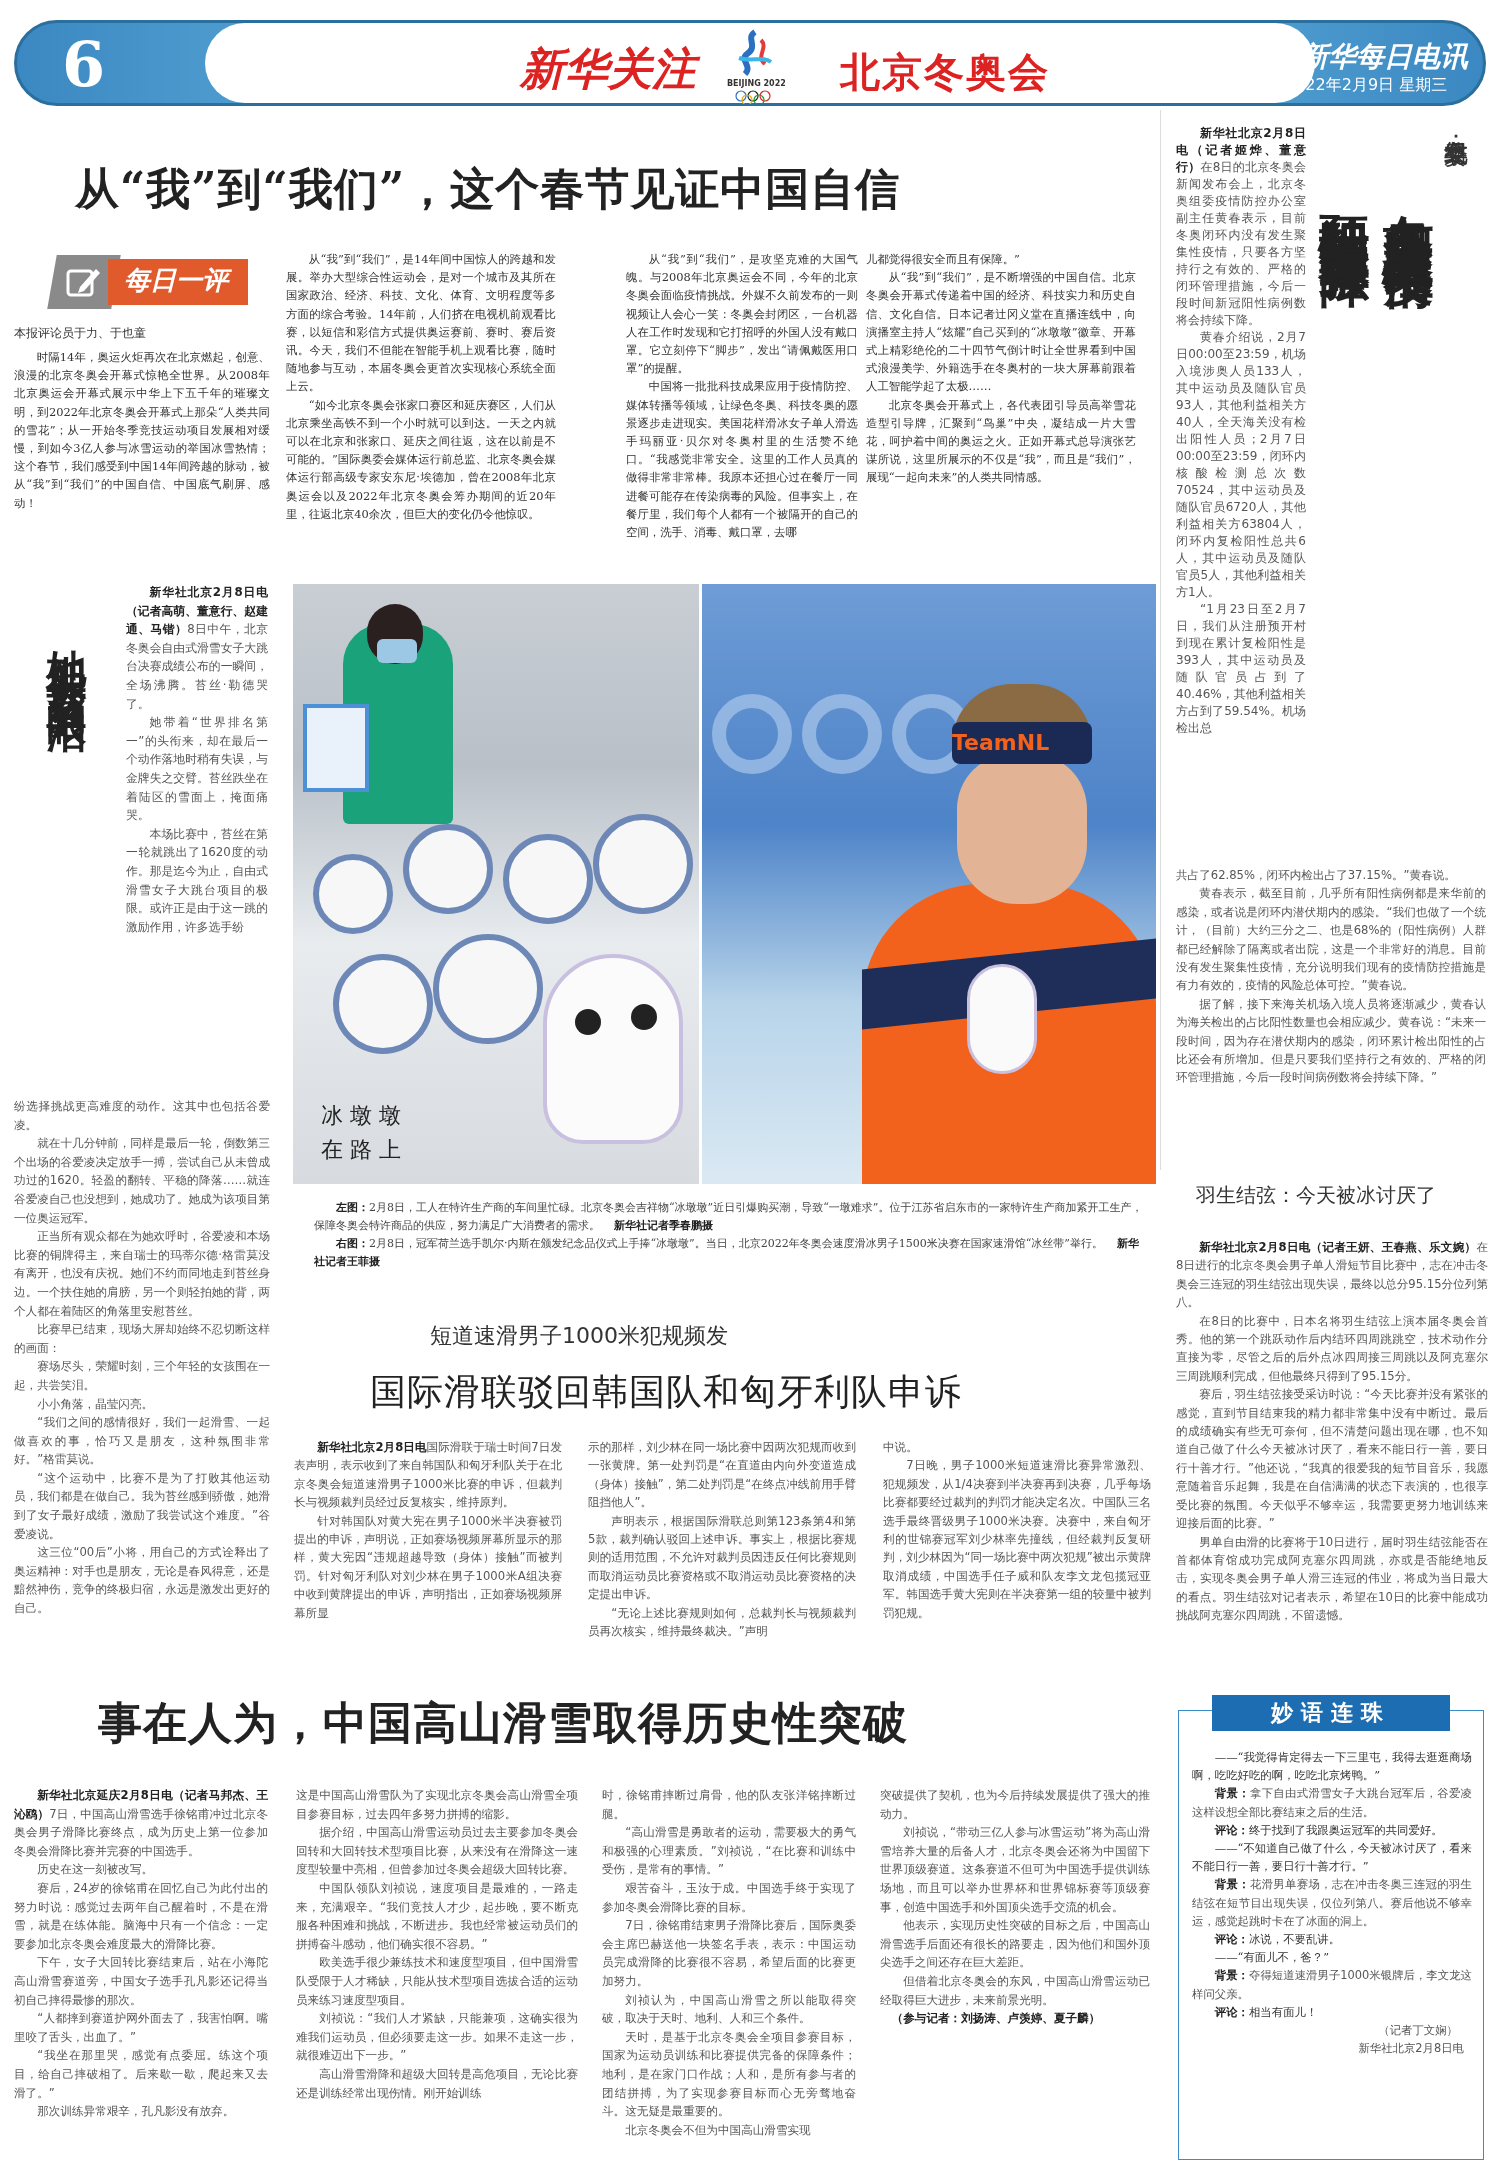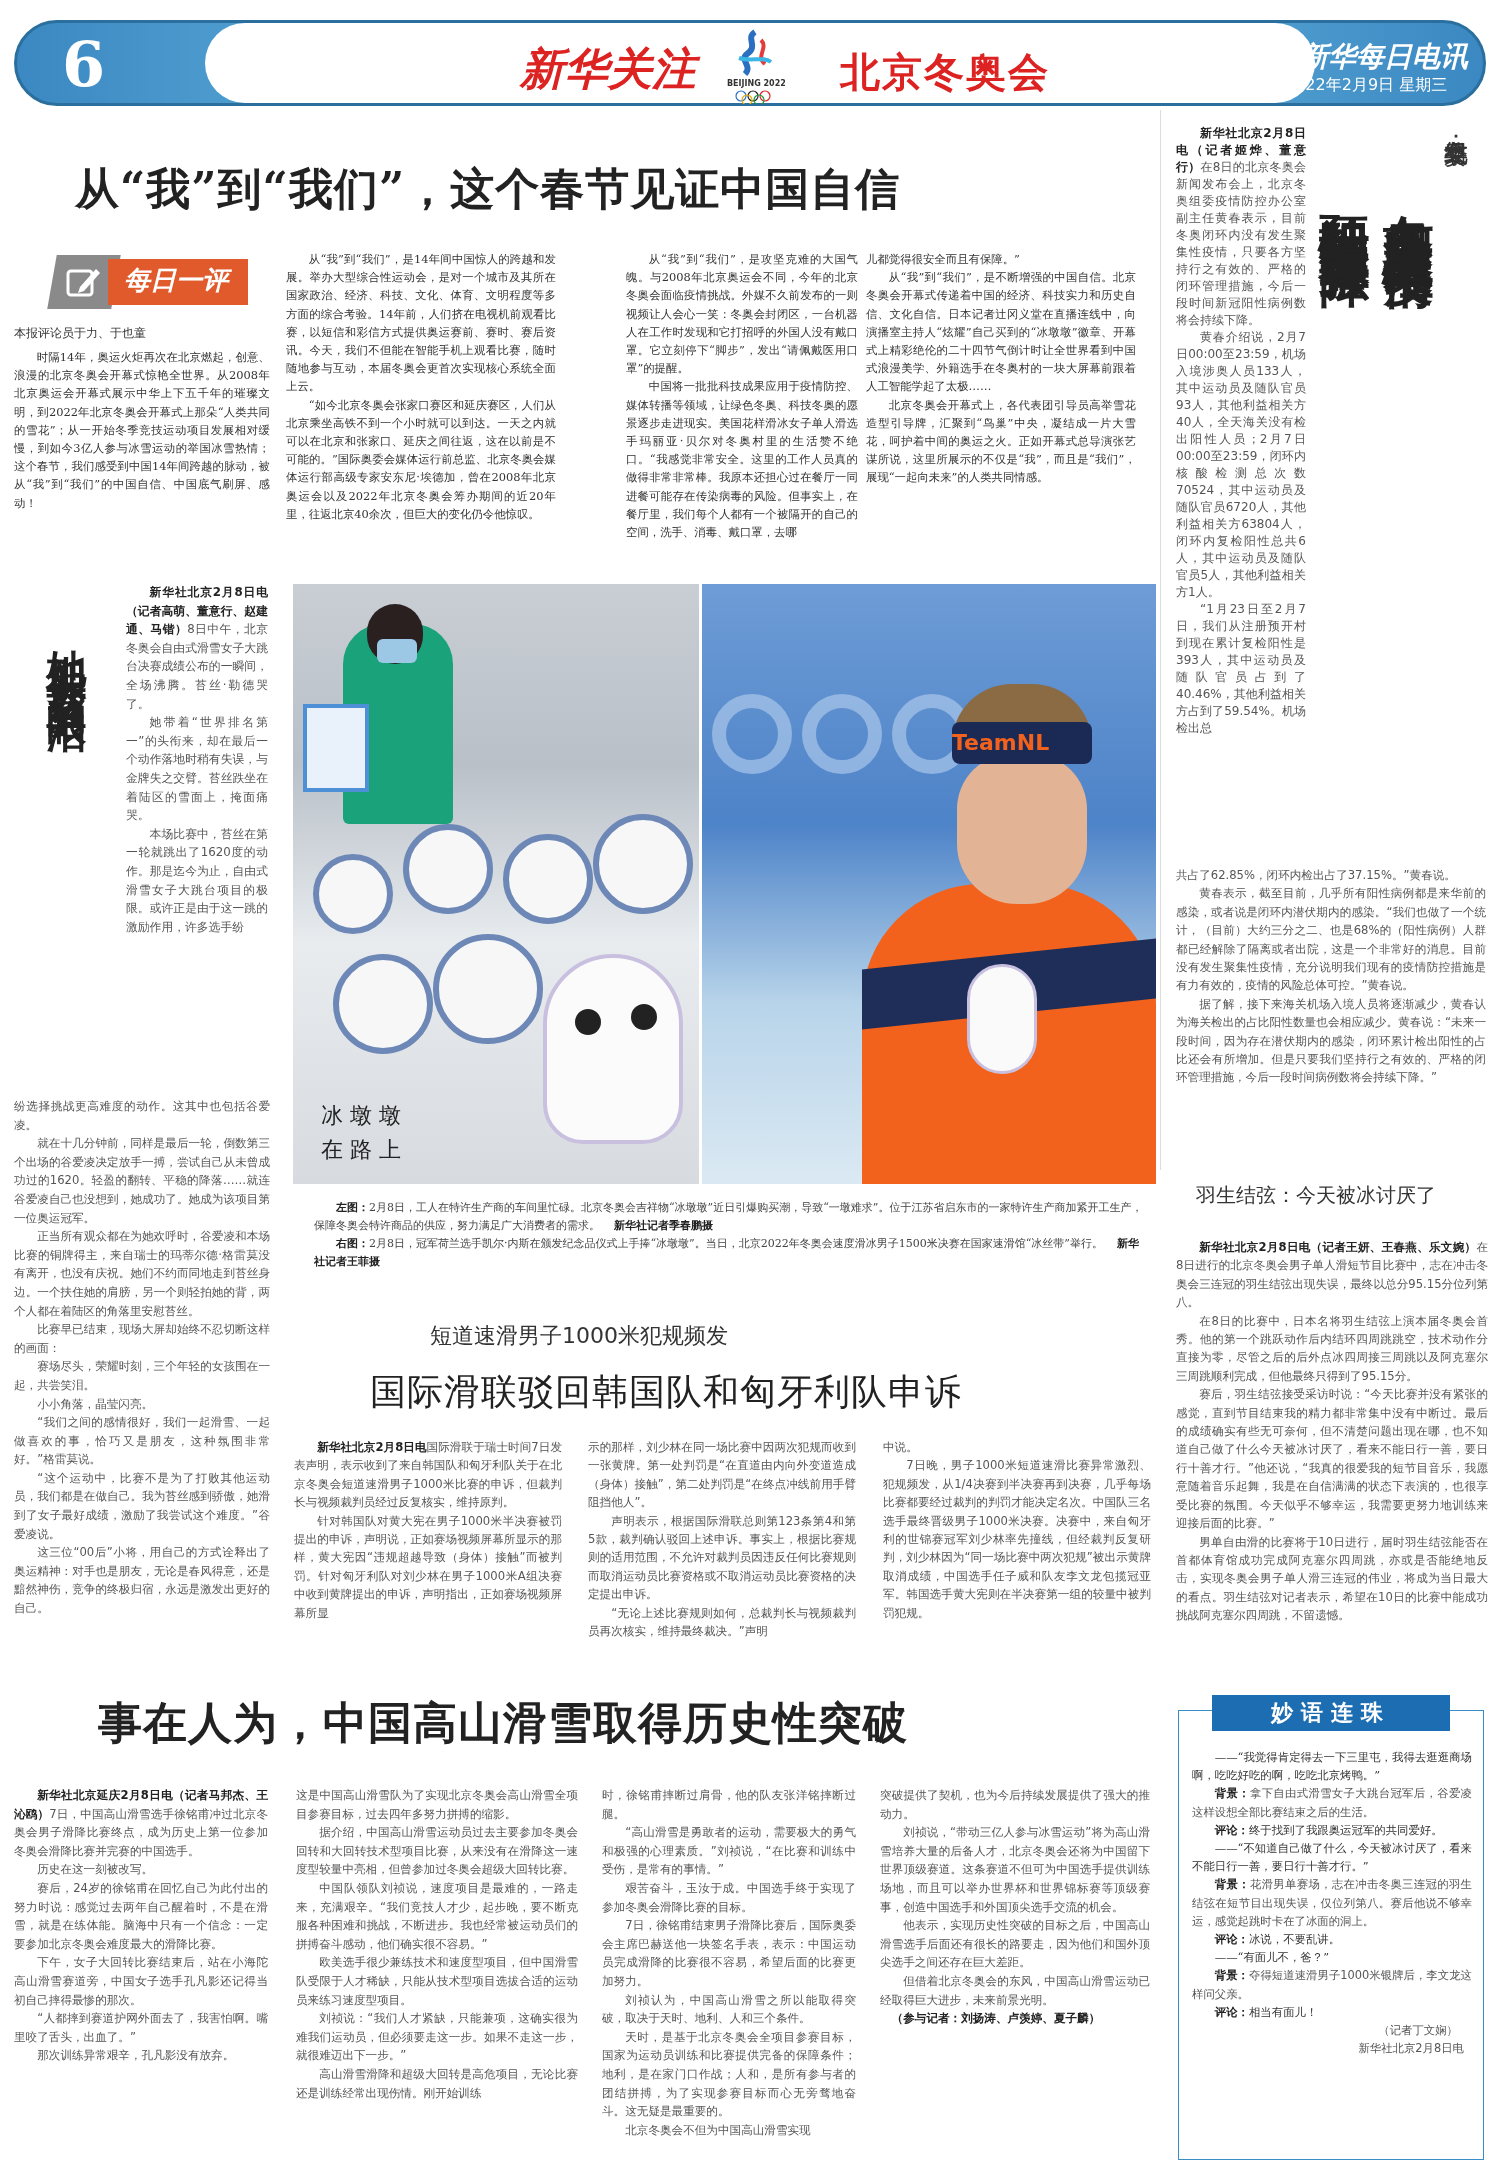--- a/index.html
+++ b/index.html
@@ -197,20 +197,21 @@
   <p class="sans" style="text-align:right;padding-right:8px">新华社北京2月8日电</p>
 </div>
 
 <div class="abs h1" style="left:98px;top:1694px;font-size:44px">事在人为，中国高山滑雪取得历史性突破</div>
 <div class="abs txt sans" style="left:14px;top:1786px;width:254px;font-size:11.6px;line-height:18.6px">
   <p><span class="hl">新华社北京延庆2月8日电（记者马邦杰、王沁鸥）</span><span>7日，中国高山滑雪选手徐铭甫冲过北京冬奥会男子滑降比赛终点，成为历史上第一位参加冬奥会滑降比赛并完赛的中国选手。</span></p>
   <p>历史在这一刻被改写。</p>
   <p>赛后，24岁的徐铭甫在回忆自己为此付出的努力时说：感觉过去两年自己醒着时，不是在滑雪，就是在练体能。脑海中只有一个信念：一定要参加北京冬奥会难度最大的滑降比赛。</p>
   <p>下午，女子大回转比赛结束后，站在小海陀高山滑雪赛道旁，中国女子选手孔凡影还记得当初自己摔得最惨的那次。</p>
   <p>“人都摔到赛道护网外面去了，我害怕啊。嘴里咬了舌头，出血了。”</p>
+  <p>“我坐在那里哭，感觉有点委屈。练这个项目，给自己摔破相了。后来歇一歇，爬起来又去滑了。”</p>
   <p>那次训练异常艰辛，孔凡影没有放弃。</p>
 </div>
 <div class="abs txt sans" style="left:296px;top:1786px;width:282px;font-size:11.6px;line-height:18.6px">
   <p style="text-indent:0">这是中国高山滑雪队为了实现北京冬奥会高山滑雪全项目参赛目标，过去四年多努力拼搏的缩影。</p>
   <p>据介绍，中国高山滑雪运动员过去主要参加冬奥会回转和大回转技术型项目比赛，从来没有在滑降这一速度型较量中亮相，但曾参加过冬奥会超级大回转比赛。</p>
   <p>中国队领队刘祯说，速度项目是最难的，一路走来，充满艰辛。“我们竞技人才少，起步晚，要不断克服各种困难和挑战，不断进步。我也经常被运动员们的拼搏奋斗感动，他们确实很不容易。”</p>
   <p>欧美选手很少兼练技术和速度型项目，但中国滑雪队受限于人才稀缺，只能从技术型项目选拔合适的运动员来练习速度型项目。</p>
   <p>刘祯说：“我们人才紧缺，只能兼项，这确实很为难我们运动员，但必须要走这一步。如果不走这一步，就很难迈出下一步。”</p>
   <p>高山滑雪滑降和超级大回转是高危项目，无论比赛还是训练经常出现伤情。刚开始训练</p>
 </div>

